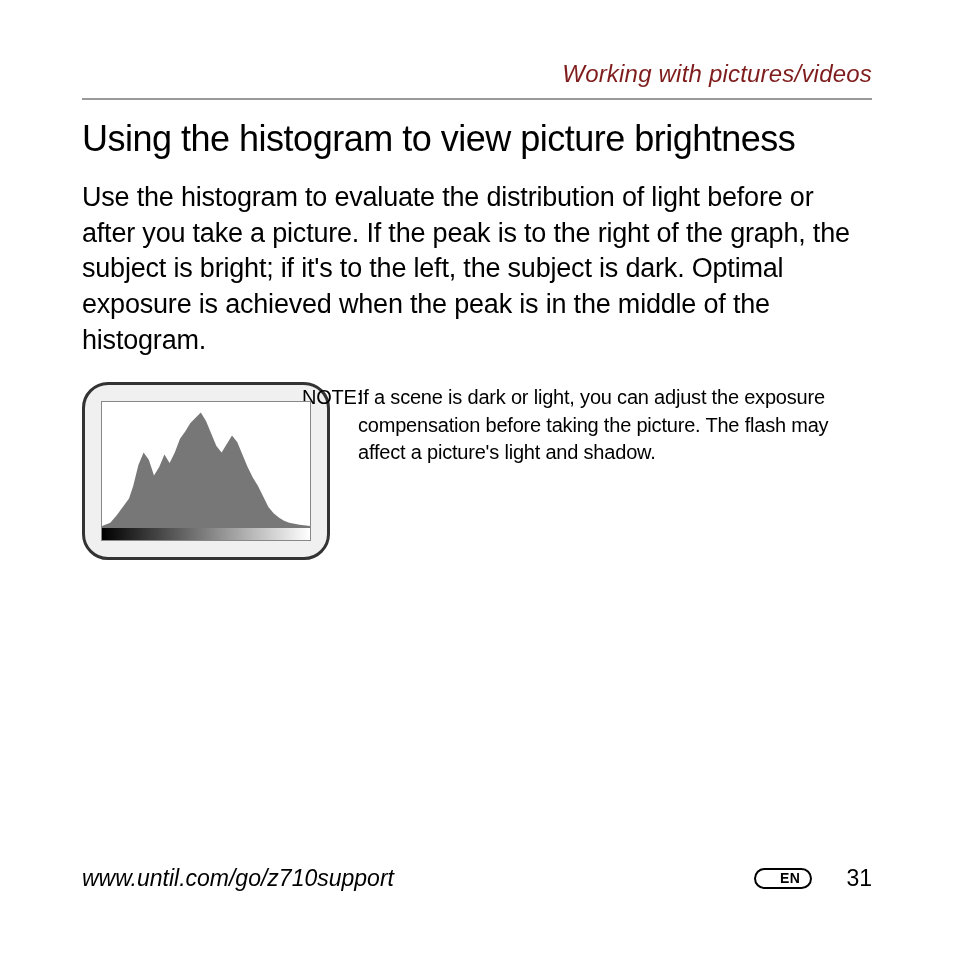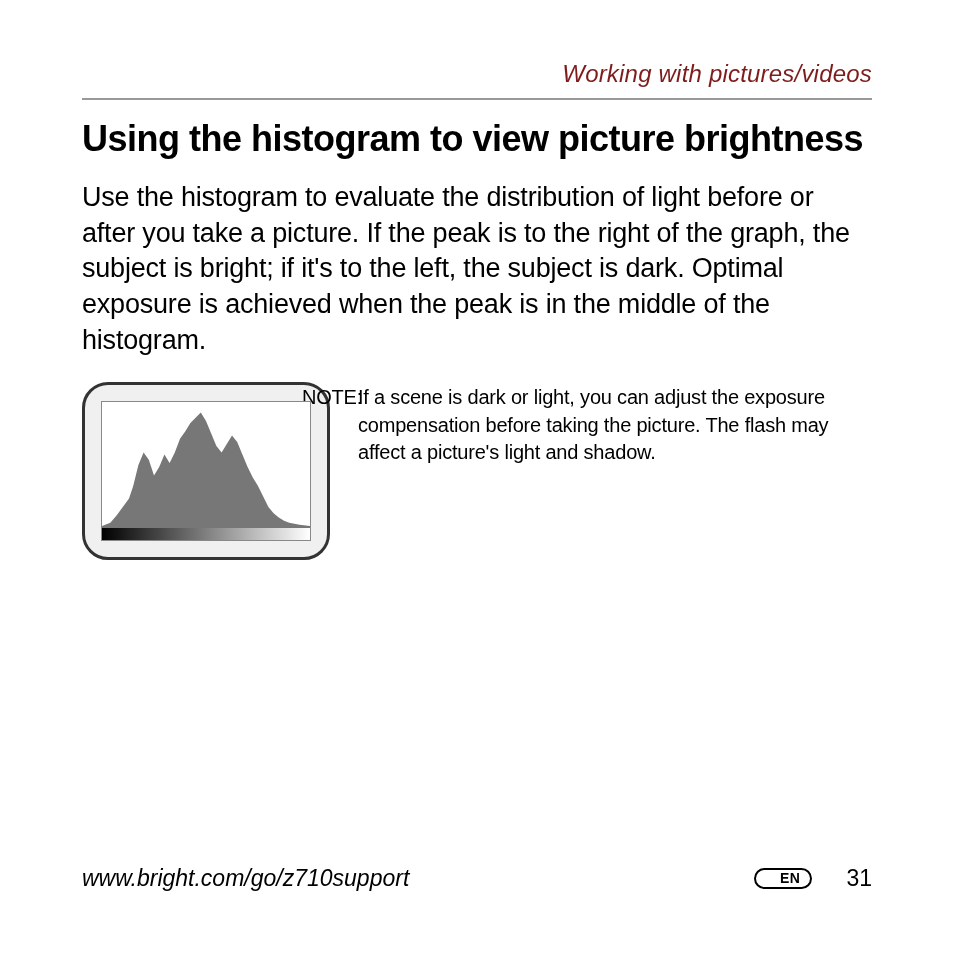--- a/index.html
+++ b/index.html
@@ -24,21 +24,21 @@
       margin-bottom: 10px;
       letter-spacing: 0.2px;
     }
     .divider {
       border: none;
       border-top: 2.5px solid #999;
       margin-bottom: 18px;
     }
     .page-title {
       font-size: 36px;
-      font-weight: bold;
+      font-weight: normal;
       margin-bottom: 20px;
       font-stretch: condensed;
       letter-spacing: -0.5px;
     }
     .intro-paragraph {
       font-size: 27px;
       line-height: 1.32;
       margin-bottom: 24px;
       letter-spacing: -0.2px;
     }
@@ -176,18 +176,18 @@
 
   <div class="text-column">
     <div class="note-block">
       <div class="note-label">NOTE:</div>
       <div class="note-body">If a scene is dark or light, you can adjust the exposure compensation before taking the picture. The flash may affect a picture's light and shadow.</div>
     </div>
   </div>
 </div>
 
 <div class="footer">
-  <div class="footer-url">www.bright.com/go/z710support</div>
+  <div class="footer-url">www.until.com/go/z710support</div>
   <div class="footer-right">
     <span class="lang-badge">EN</span>
     <span class="page-num">31</span>
   </div>
 </div>
 
 </body></html>

